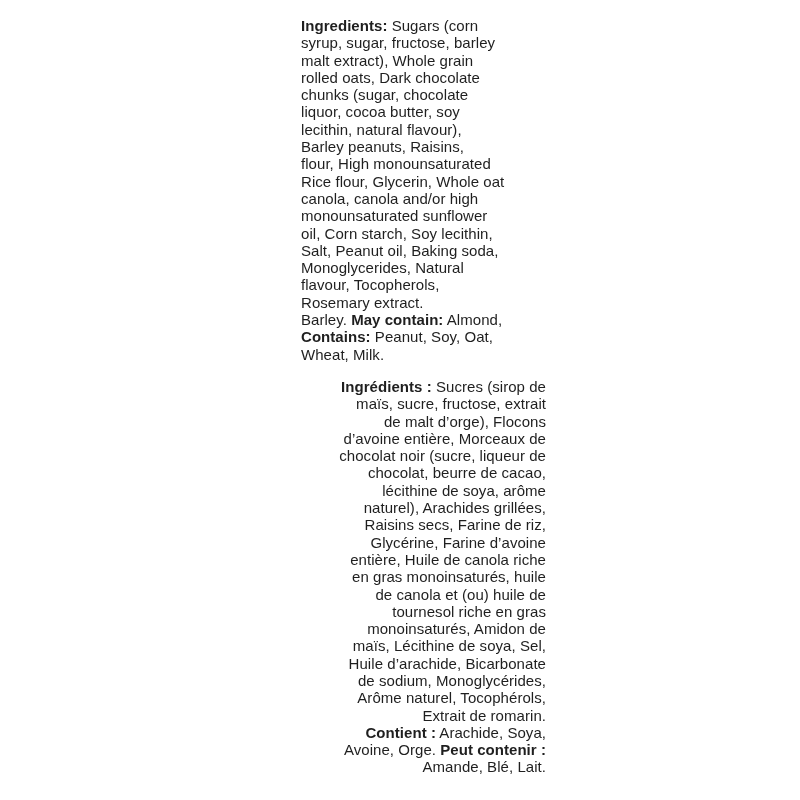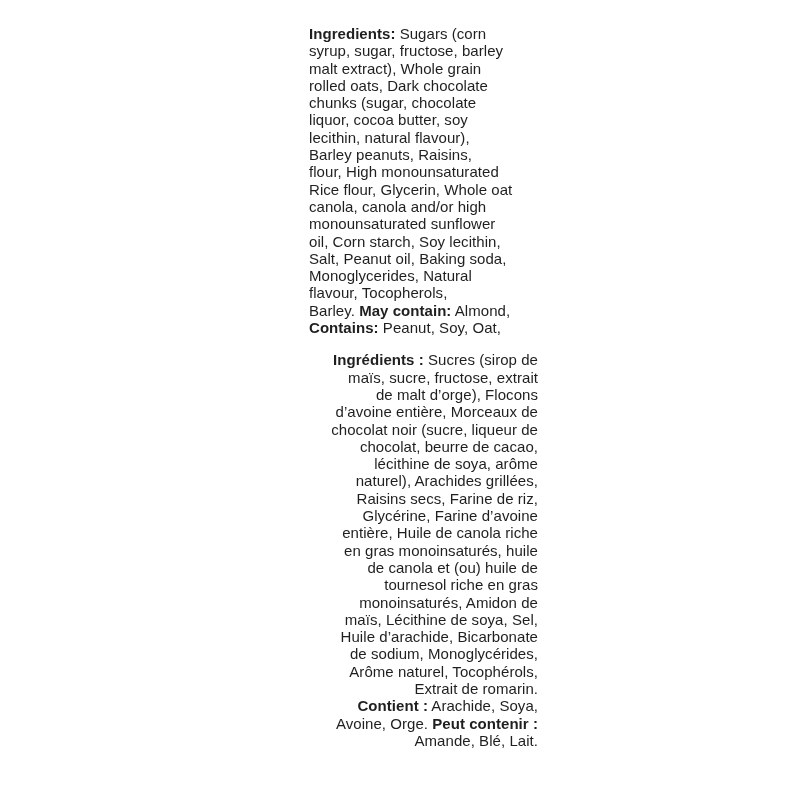--- a/index.html
+++ b/index.html
@@ -18,21 +18,21 @@
     position: absolute;
     left: 301px;
     top: 17px;
     width: 245px;
     color: #1f1f1f;
     font-size: 15px;
     line-height: 17.3px;
     letter-spacing: 0.05px;
   }
   .ingredient-block {
-    margin: 8px;
+    margin: 0;
     padding: 0;
   }
   .ingredient-block + .ingredient-block {
     margin-top: 15px;
     text-align: right;
   }
   .text-line {
     white-space: nowrap;
   }
   .seg-bold {
@@ -53,22 +53,24 @@
       <div class="text-line"><span class="seg-regular">lecithin, natural flavour),</span></div>
       <div class="text-line"><span class="seg-regular">Barley peanuts, Raisins,</span></div>
       <div class="text-line"><span class="seg-regular">flour, High monounsaturated</span></div>
       <div class="text-line"><span class="seg-regular">Rice flour, Glycerin, Whole oat</span></div>
       <div class="text-line"><span class="seg-regular">canola, canola and/or high</span></div>
       <div class="text-line"><span class="seg-regular">monounsaturated sunflower</span></div>
       <div class="text-line"><span class="seg-regular">oil, Corn starch, Soy lecithin,</span></div>
       <div class="text-line"><span class="seg-regular">Salt, Peanut oil, Baking soda,</span></div>
       <div class="text-line"><span class="seg-regular">Monoglycerides, Natural</span></div>
       <div class="text-line"><span class="seg-regular">flavour, Tocopherols,</span></div>
+      <div class="text-line"><span class="seg-regular">Rosemary extract.</span></div>
       <div class="text-line"><span class="seg-regular">Barley. </span><span class="seg-bold">May contain:</span><span class="seg-regular"> Almond,</span></div>
       <div class="text-line"><span class="seg-bold">Contains:</span><span class="seg-regular"> Peanut, Soy, Oat,</span></div>
+      <div class="text-line"><span class="seg-regular">Wheat, Milk.</span></div>
     </section>
     <section class="ingredient-block">
       <div class="text-line"><span class="seg-bold">Ingrédients :</span><span class="seg-regular"> Sucres (sirop de</span></div>
       <div class="text-line"><span class="seg-regular">maïs, sucre, fructose, extrait</span></div>
       <div class="text-line"><span class="seg-regular">de malt d’orge), Flocons</span></div>
       <div class="text-line"><span class="seg-regular">d’avoine entière, Morceaux de</span></div>
       <div class="text-line"><span class="seg-regular">chocolat noir (sucre, liqueur de</span></div>
       <div class="text-line"><span class="seg-regular">chocolat, beurre de cacao,</span></div>
       <div class="text-line"><span class="seg-regular">lécithine de soya, arôme</span></div>
       <div class="text-line"><span class="seg-regular">naturel), Arachides grillées,</span></div>

